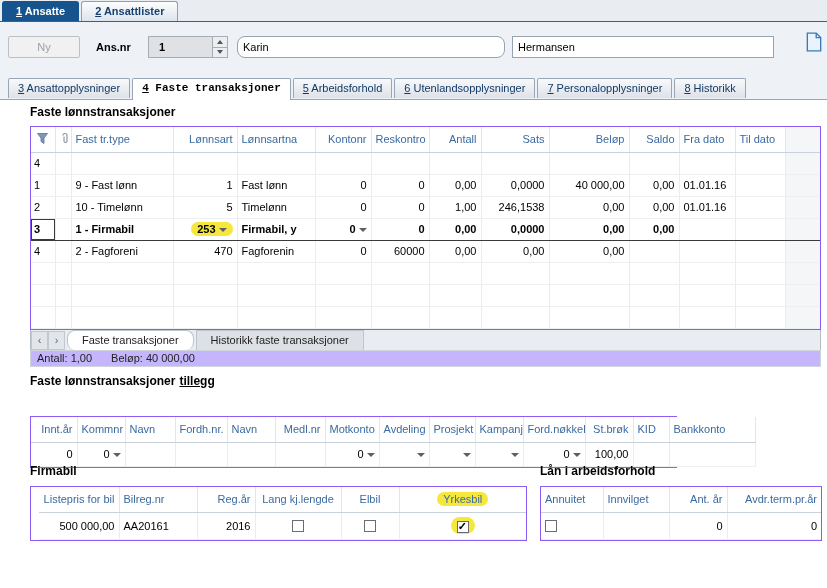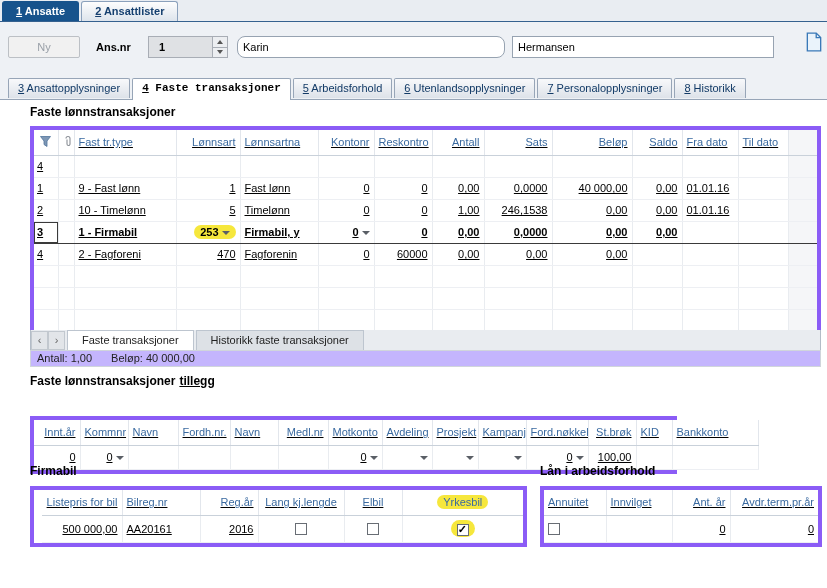--- a/index.html
+++ b/index.html
@@ -34,21 +34,21 @@
   .detail-tab::first-letter { text-decoration:underline; }
   .detail-tab.active { background:#fff; color:#000; font-weight:bold; height:22px; margin-bottom:-1px;font-family:Liberation Mono, monospace; }
 
   
   .content { position:absolute; top:99px; left:0; right:0; bottom:0; background:#fff; border-top:1px solid #97a5b7; z-index:1; }
 
   .section-title { position:absolute; font-size:12px; font-weight:bold; z-index:2; }
   .u { text-decoration:underline; margin-left:4px; }
 
   
-  .gridbox { position:absolute; background:#fff; border:4px solid #8b5cf6; z-index:2;text-decoration:underline; }
+  .gridbox { position:absolute; background:#fff; border:1px solid #8b5cf6; z-index:2; }
   table { border-collapse:collapse; table-layout:fixed; width:100%; font-size:11px; }
   th { font-weight:normal; color:#3a6aa0; padding:0 4px; height:25px; border-left:1px solid #e2e6ec; border-bottom:1px solid #c9d1da; white-space:nowrap; overflow:hidden; background:#fff; }
   td { padding:0 4px; height:22px; border-left:1px solid #e9ecf0; border-bottom:1px solid #edeff3; white-space:nowrap; overflow:hidden; background:#fff; }
   th:first-child, td:first-child { border-left:none; }
   .num { text-align:right; }
   .txt { text-align:left; }
   .ctr { text-align:center; }
   .fill { background:#f5f6f8; }
   td.c-rownum { padding-left:3px; }
 
@@ -58,21 +58,21 @@
   .chev { display:inline-block; width:8px; height:6px; margin-left:3px; position:relative; vertical-align:middle; }
   .chev::after { content:""; position:absolute; left:0; top:1px; border-left:4px solid transparent; border-right:4px solid transparent; border-top:4px solid #5a5f66; }
 
   .hl { display:inline-block; background:#f6e73c; border-radius:8px; padding:1px 6px; }
   .hlbox { display:inline-block; background:#f6e73c; border-radius:9px; padding:3px 6px 1px; }
 
   
   .grid-foot { position:absolute; left:30px; top:330px; width:791px; height:20px; background:#e9ecf0; display:flex; align-items:flex-end; border-left:1px solid #b3bcc7; border-right:1px solid #b3bcc7; z-index:2; }
   .scrollbtn { width:17px; height:19px; background:#e2e5e9; border:1px solid #c2c8cf; color:#666; text-align:center; line-height:17px; font-size:11px; }
   .gtab { height:20px; line-height:19px; padding:0 14px; border:1px solid #bdc5cf; border-bottom:none; margin-left:2px; background:#dde1e6; color:#222; }
-  .gtab.active { background:#fff; }
+  .gtab.active { background:#fff;border-radius:8px; }
 
   .statusbar { position:absolute; left:30px; top:350px; width:791px; height:17px; background:#c4b5fd; border:1px solid #d0d5db; line-height:15px; padding-left:6px; z-index:2; color:#222; }
   .statusbar .gap { margin-left:16px; }
 
   .checkbox { display:inline-block; width:12px; height:12px; background:#fff; border:1px solid #686d74; position:relative; vertical-align:middle; }
   .checkbox.checked::after { content:"✓"; position:absolute; left:0; top:-2px; font-size:11px; font-weight:bold; color:#000; }
 
   .bt td { height:27px; }
 </style>
 </head>

